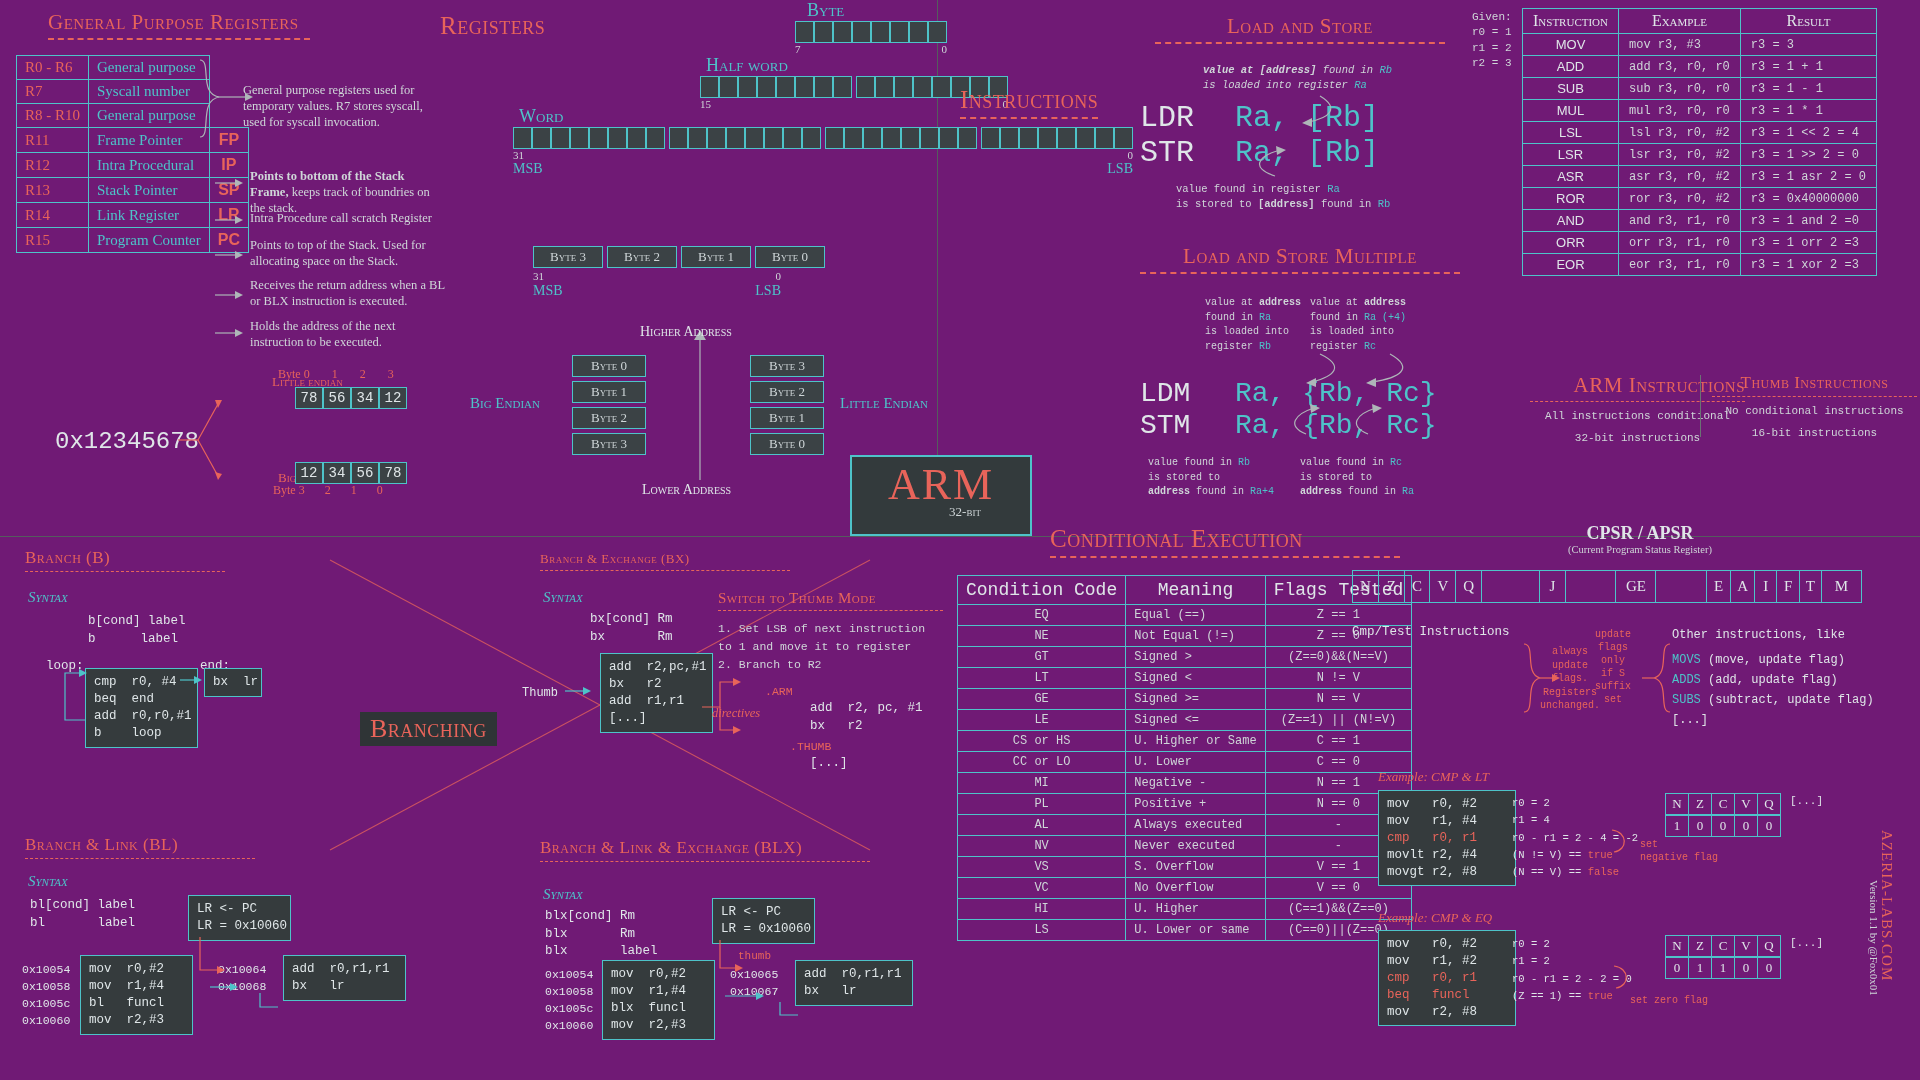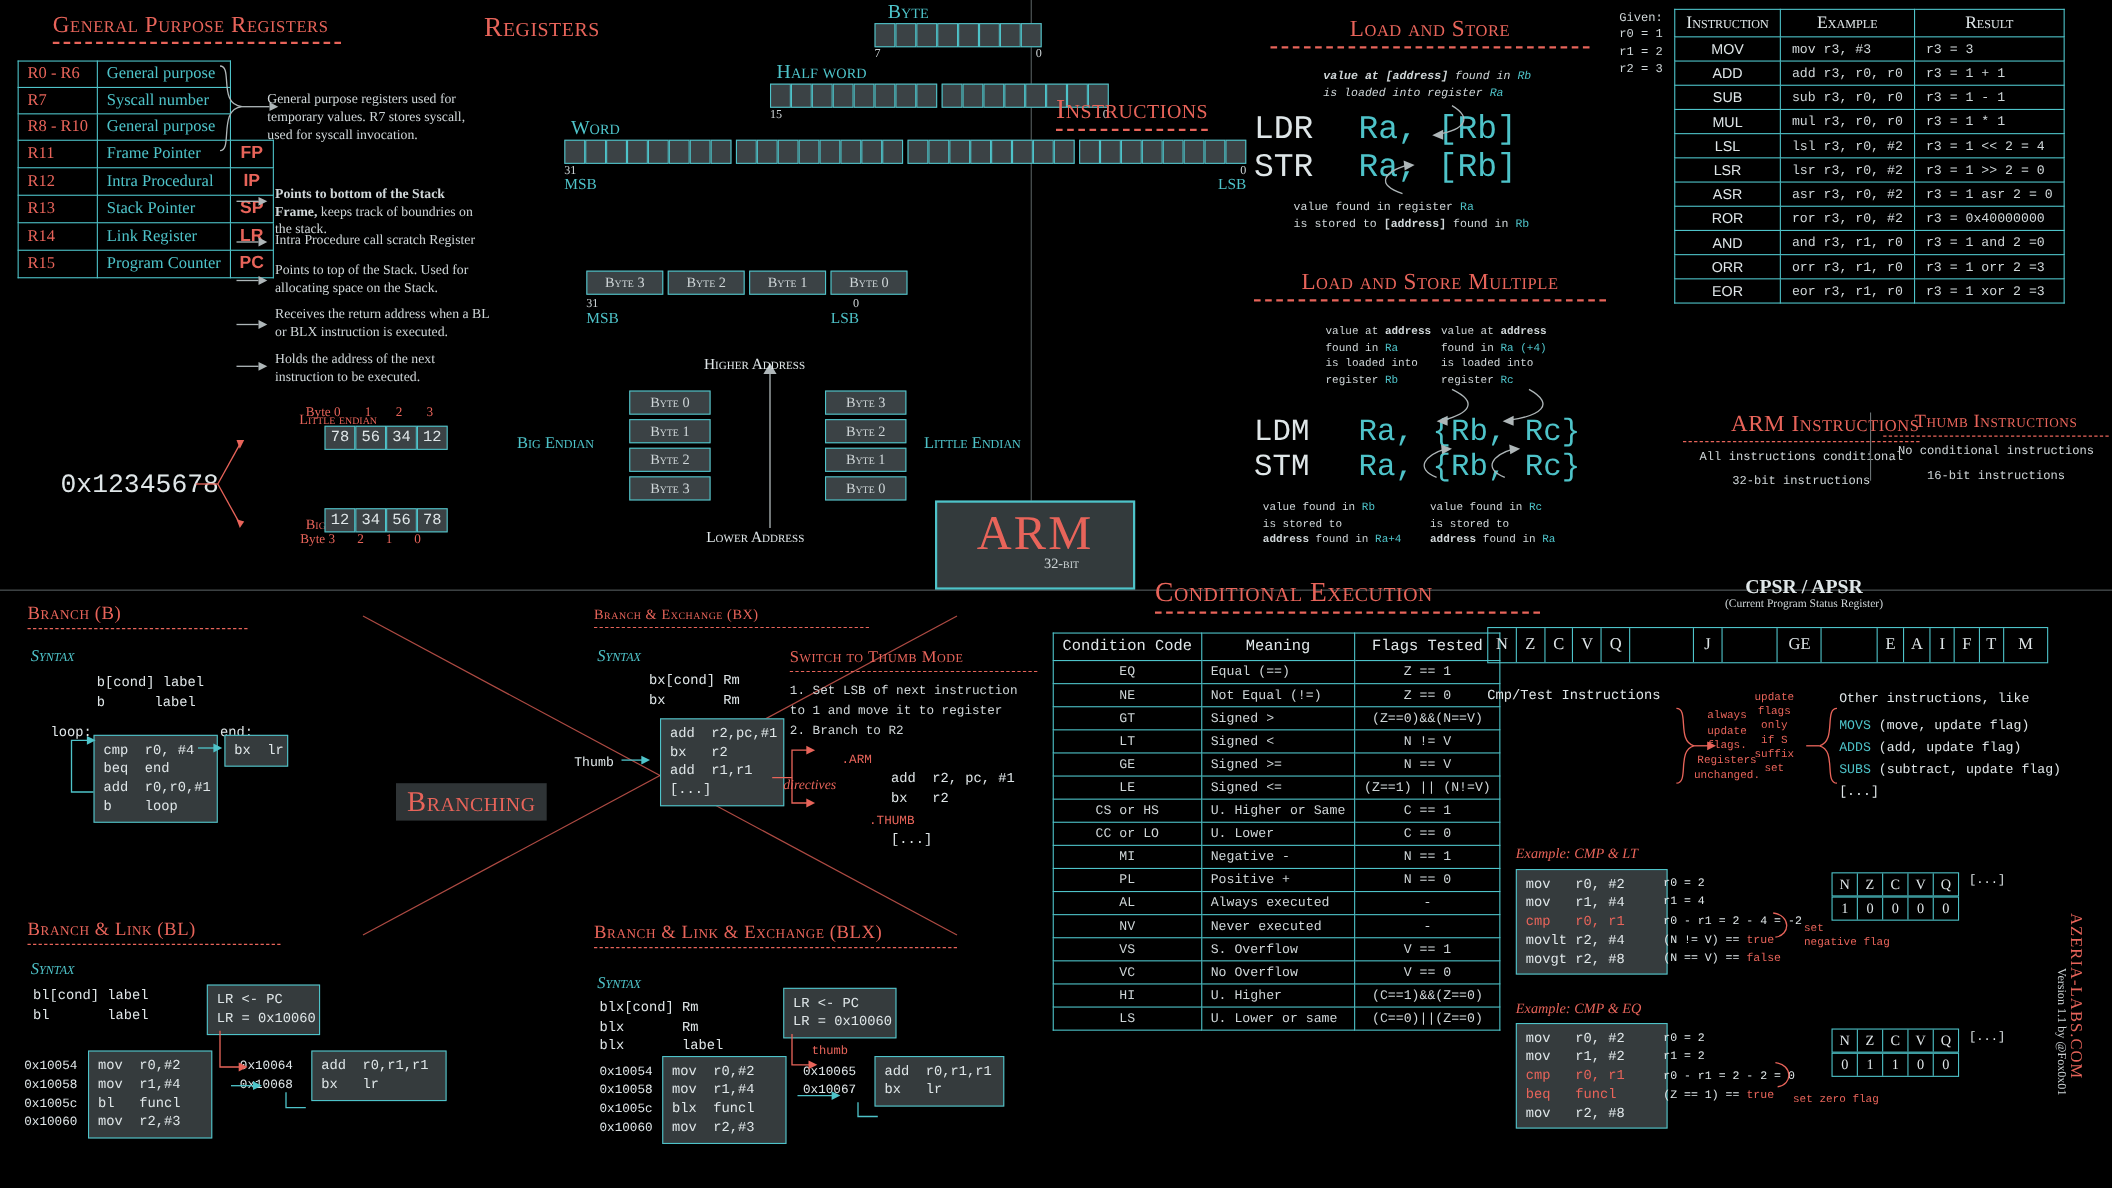--- a/index.html
+++ b/index.html
@@ -1,18 +1,18 @@
 <!DOCTYPE html>
 <html><head>
 <meta charset="utf-8">
 <style>
   html,body{margin:0;padding:0;background:#2f3436;}
   body{width:1920px;height:1080px;position:relative;overflow:hidden;
        font-family:"Liberation Sans", sans-serif;color:#cfd6d8;}
-  .sheet{position:absolute;inset:0;background:#000000;}
+  .sheet{position:absolute;inset:0;background:#701a75;}
   
   :root{}
   .red{color:#e8645a;}
   .cyan{color:#4ec3c9;}
   .white{color:#dfe6e8;}
 
   .h-red{color:#e8645a;font-family:"Liberation Serif",serif;font-variant:small-caps;
          font-size:21px;letter-spacing:.5px;}
   .h-red.big{font-size:25px;}
   .h-cyan{color:#4ec3c9;font-family:"Liberation Serif",serif;font-variant:small-caps;font-size:18px;}
@@ -49,21 +49,21 @@
   table.itab{border-collapse:collapse;}
   table.itab th{border:1px solid #4ec3c9;color:#dfe6e8;font-family:"Liberation Serif",serif;
      font-variant:small-caps;font-size:16px;padding:3px 10px;font-weight:normal;}
   table.itab td{border:1px solid #4ec3c9;padding:3px 10px;font-family:"Liberation Mono",monospace;
      font-size:12px;color:#cfd6d8;}
   table.itab td.n{text-align:center;font-family:"Liberation Sans",sans-serif;font-size:13px;color:#dfe6e8;}
 
   
   table.ctab{border-collapse:collapse;}
   table.ctab th{border:1px solid #4ec3c9;color:#dfe6e8;font-family:"Liberation Mono",monospace;
-     font-size:14px;padding:4px 8px;font-weight:normal;}
+     font-size:18px;padding:4px 8px;font-weight:normal;}
   table.ctab td{border:1px solid #4ec3c9;padding:3px 8px;font-family:"Liberation Mono",monospace;
      font-size:12px;color:#cfd6d8;}
   table.ctab td.c{text-align:center;}
 
   
   .code{border:1px solid #4ec3c9;background:#353b3d;padding:5px 8px;
      font-family:"Liberation Mono",monospace;font-size:12.5px;color:#dfe6e8;white-space:pre;line-height:1.35;}
   .codeplain{font-family:"Liberation Mono",monospace;font-size:12.5px;color:#dfe6e8;white-space:pre;line-height:1.4;}
 
   

